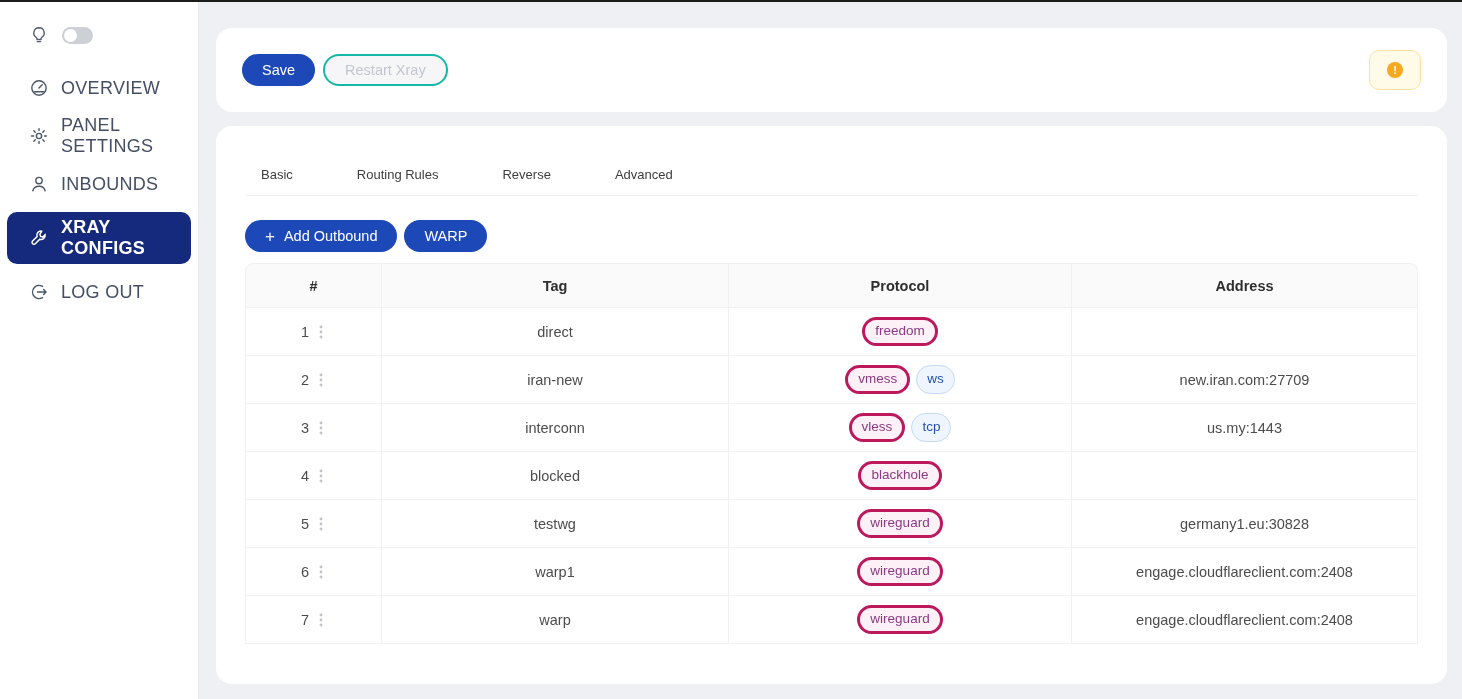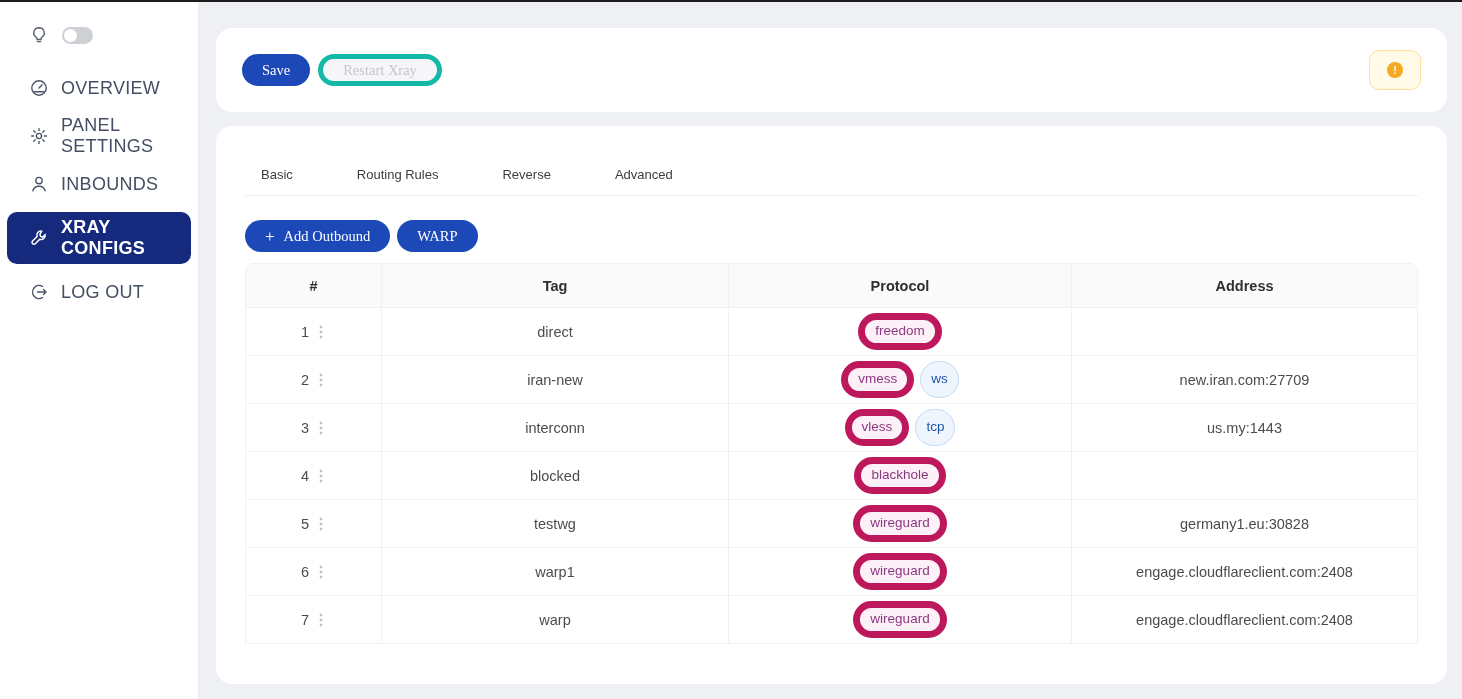--- a/index.html
+++ b/index.html
@@ -33,23 +33,23 @@
     background: #15297d; color: #ffffff; font-weight: 700;
     margin: 4px 7px; height: 52px; border-radius: 10px; padding-left: 23px;
   }
   .sb-item.active .sb-icon { color: #ffffff; }
 
   
   .main { position: absolute; left: 199px; top: 2px; right: 0; bottom: 0; padding: 26px 15px 0 17px; }
   .card { background: #ffffff; border-radius: 16px; }
 
   .topbar { height: 84px; display: flex; align-items: center; justify-content: space-between; padding: 0 26px; margin-bottom: 14px; }
-  .btn { font-family: Liberation Serif, serif; font-size: 14.5px; height: 32px; border-radius: 16px; display: inline-flex; align-items: center; justify-content: center; cursor: pointer; }
+  .btn { font-family: Liberation Sans, sans-serif; font-size: 14.5px; height: 32px; border-radius: 16px; display: inline-flex; align-items: center; justify-content: center; cursor: pointer; }
   .btn-primary { background: #1d49b8; color: #ffffff; border: none; padding: 0 20px; }
-  .btn-disabled { background: #f6f6f8; color: #c2c6ce; border: 5px solid #14b8a6; padding: 0 20px; cursor: not-allowed; text-align: center; }
+  .btn-disabled { background: #f6f6f8; color: #c2c6ce; border: 2px solid #14b8a6; padding: 0 20px; cursor: not-allowed; text-align: center; }
   .btn-group { display: flex; gap: 8px; }
 
   .alert {
     display: flex; align-items: center; gap: 10px;
     background: #fffbe8; border: 1px solid #ffe09b; border-radius: 10px;
     height: 40px; padding: 0 17px; font-size: 14.5px; color: #262626;
   }
   .alert-icon {
     width: 16px; height: 16px; border-radius: 50%; background: #f6a821; color: #ffffff;
     font-size: 11px; font-weight: 700; display: inline-flex; align-items: center; justify-content: center; flex: 0 0 16px;
@@ -73,21 +73,21 @@
   table.grid th:last-child { border-top-right-radius: 8px; }
   table.grid td:first-child { border-left: 1px solid #f0f1f3; }
   table.grid td { height: 48px; font-size: 14.5px; color: #4c4c4c; }
   .col-num { width: 137px; } .col-tag { width: 347px; } .col-proto { width: 343px; }
 
   .numcell { display: inline-flex; align-items: center; gap: 7px; }
   .dots-icon { width: 10px; height: 16px; color: #bfc4cc; cursor: pointer; }
 
   .badges { display: inline-flex; gap: 6px; }
   .badge { display: inline-flex; align-items: center; padding: 2px 10px 3px; border-radius: 999px; font-size: 13.5px; line-height: 1.35; }
-  .badge.pink { background: #fdf1f7; border: 7px solid #be185d; color: #8a3a80; }
+  .badge.pink { background: #fdf1f7; border: 3px solid #be185d; color: #8a3a80; }
   .badge.blue { background: #eef5fd; border: 1px solid #c3d9f6; color: #2253ae; }
 </style>
 </head>
 <body>
 
 <div class="topline"></div>
 
 <div class="sidebar">
   <div class="toggle-row">
     <svg class="bulb" viewBox="0 0 18 18" fill="none" stroke="currentColor" stroke-width="1.4" stroke-linecap="round">

